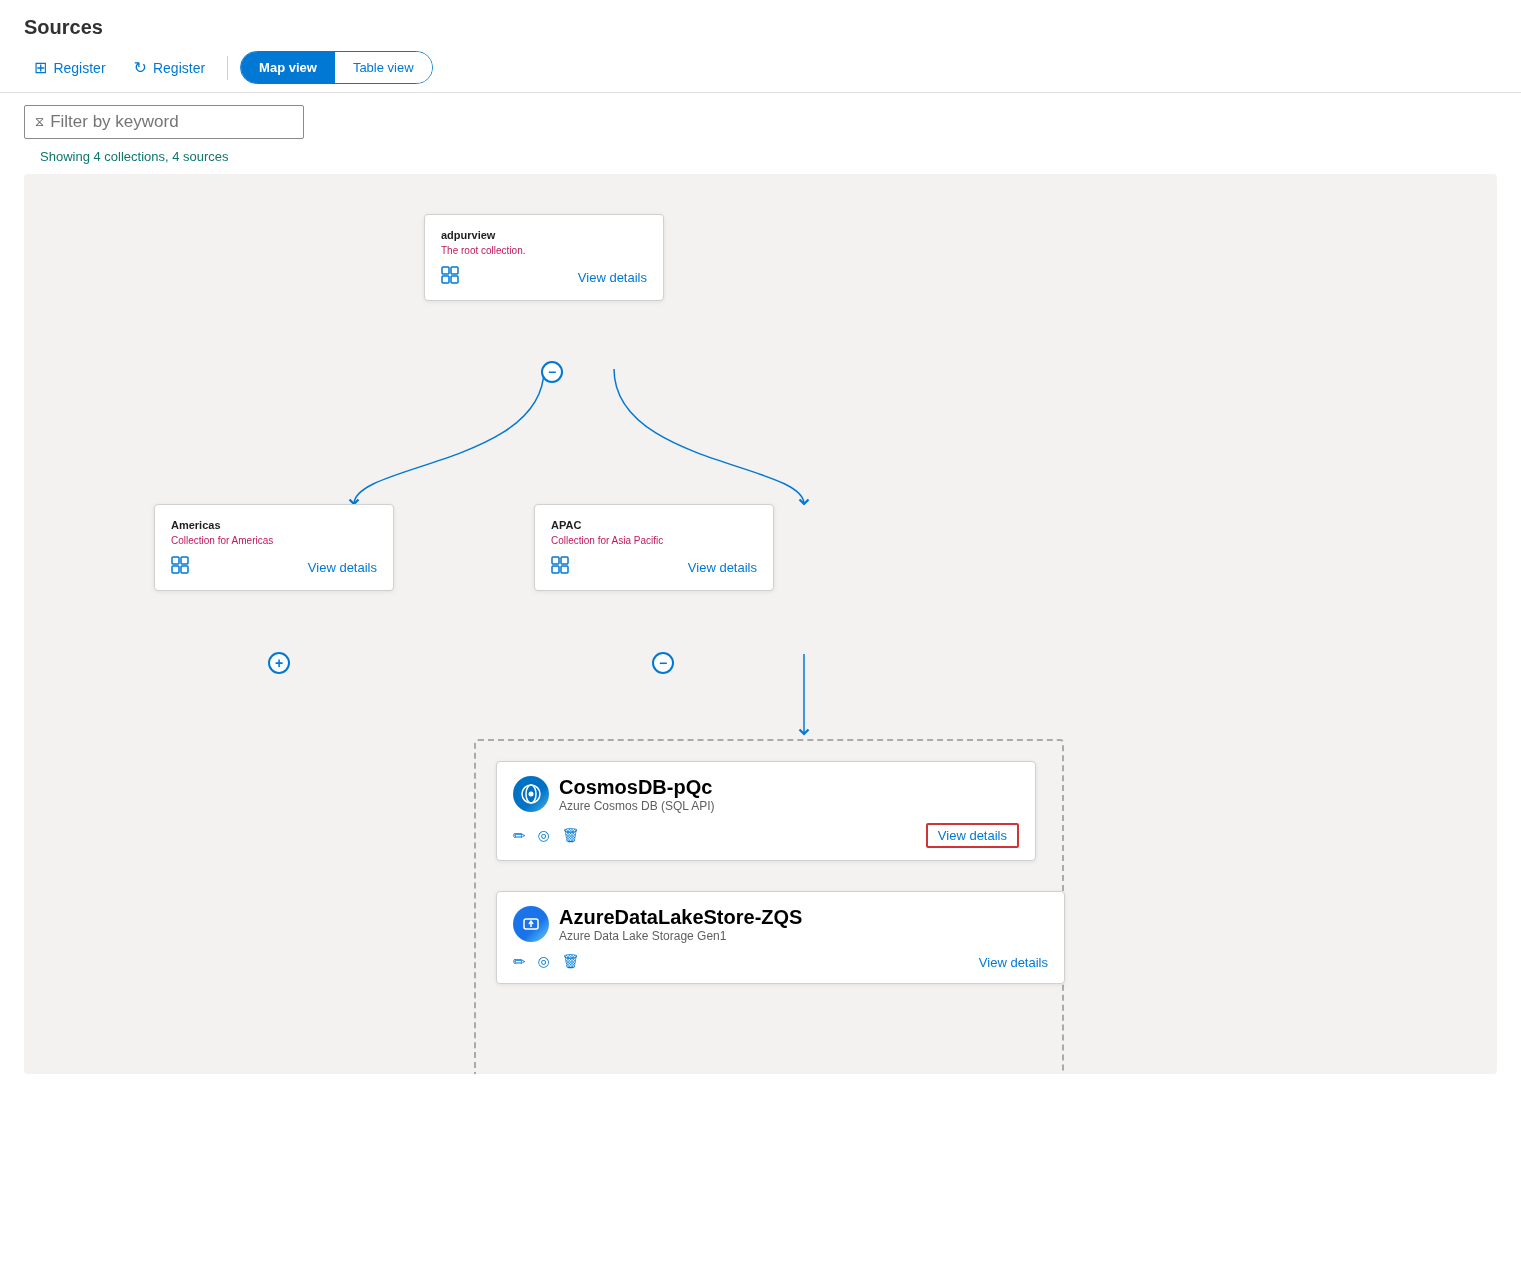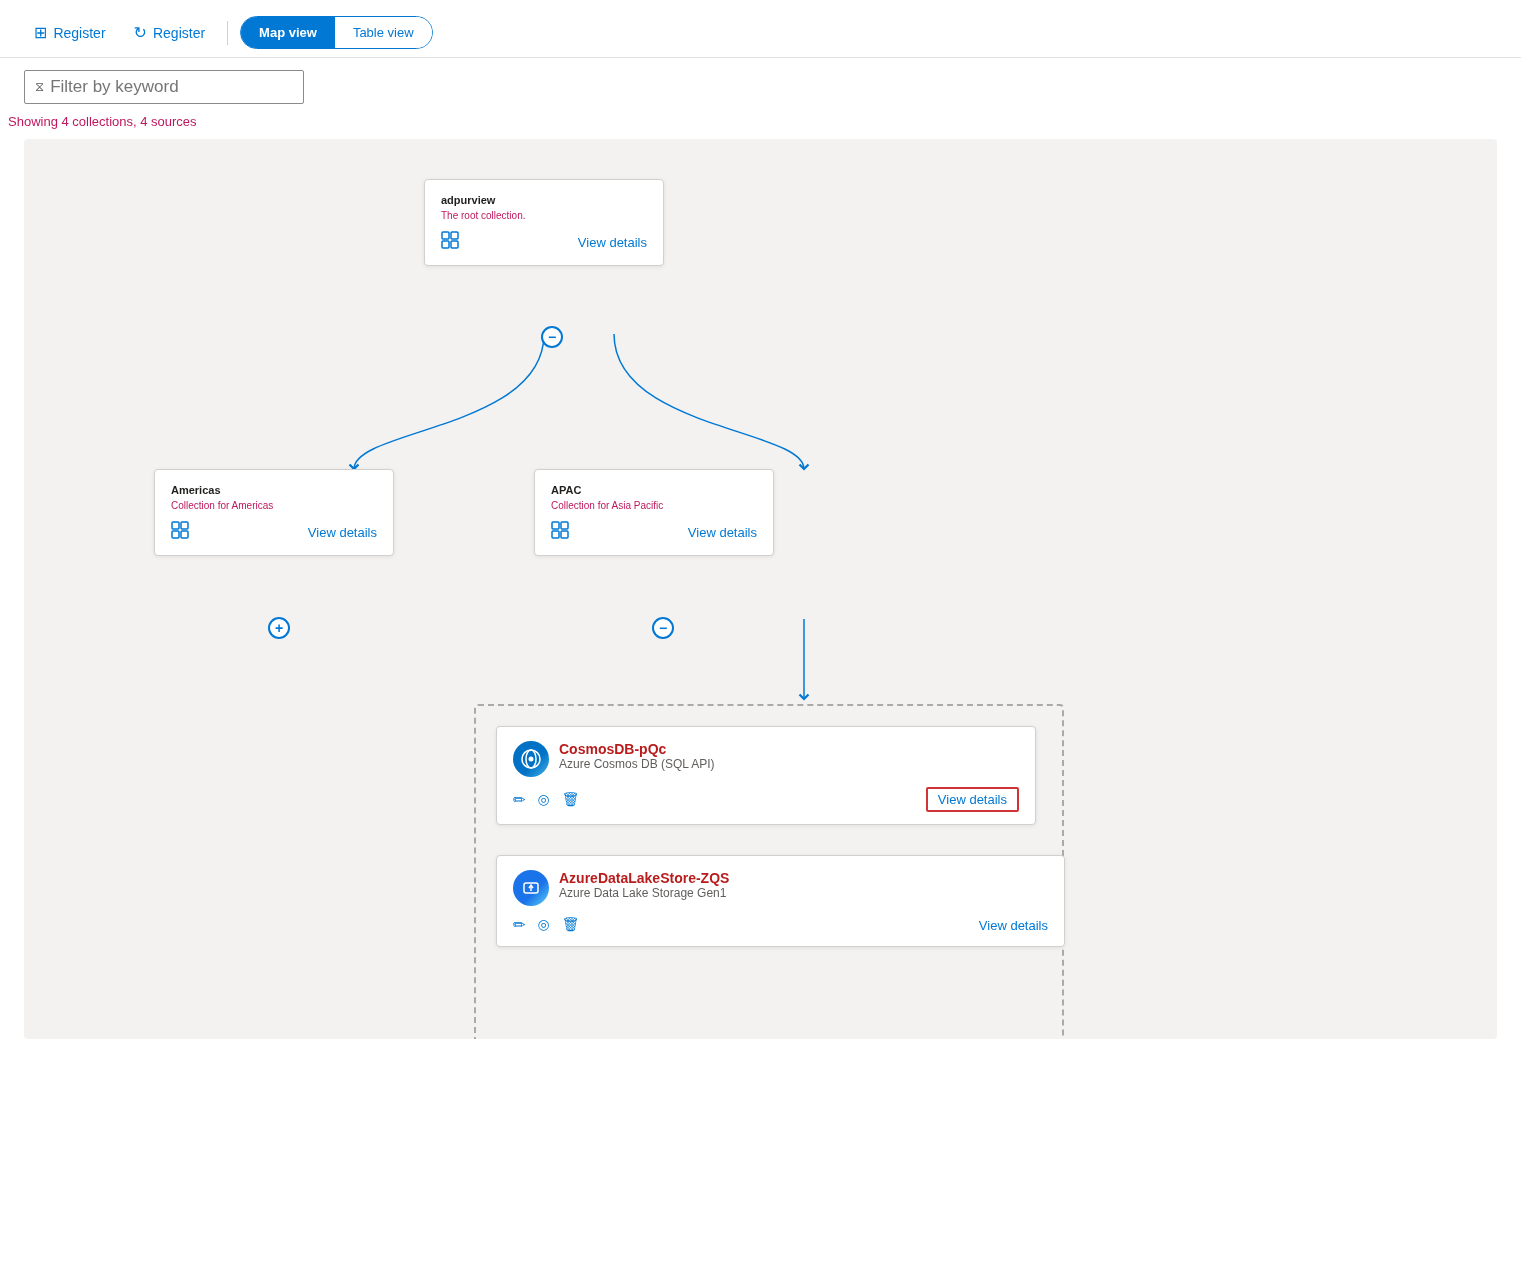--- a/index.html
+++ b/index.html
@@ -14,21 +14,21 @@
 
     .view-toggle { display: flex; border-radius: 20px; overflow: hidden; border: 1.5px solid #0078d4; }
     .view-btn { padding: 8px 18px; font-size: 13px; cursor: pointer; border: none; background: none; }
     .view-btn.active { background: #0078d4; color: #fff; font-weight: 600; }
     .view-btn.inactive { background: #fff; color: #0078d4; }
 
     .filter-area { padding: 12px 24px 6px; }
     .filter-input { display: flex; align-items: center; border: 1px solid #8a8a8a; border-radius: 2px; padding: 6px 10px; width: 280px; gap: 6px; background: #fff; }
     .filter-input input { border: none; outline: none; font-size: 17px; color: #a16207; width: 220px; background: transparent; }
 
-    .showing-label { padding: 4px 8px 10px; font-size: 13px; color: #be185d; }
+    .showing-label { padding: 4px 40px 10px; font-size: 13px; color: #0f766e; }
 
     .map-area { margin: 0 24px 24px; background: #f3f2f1; border-radius: 4px; min-height: 900px; position: relative; overflow: hidden; }
 
     
     .card {
       position: absolute;
       background: #fff;
       border: 1px solid #d0d0d0;
       border-radius: 4px;
       padding: 14px 16px 12px;
@@ -40,21 +40,21 @@
     .card-footer { display: flex; align-items: center; justify-content: space-between; }
     .card-icon { color: #0078d4; font-size: 16px; }
     .card-link { color: #0078d4; font-size: 13px; font-weight: 500; cursor: pointer; text-decoration: none; }
 
     
     .source-card { min-width: 300px; }
     .source-header { display: flex; align-items: flex-start; gap: 10px; margin-bottom: 10px; }
     .source-icon-circle { width: 36px; height: 36px; border-radius: 50%; background: #0078d4; display: flex; align-items: center; justify-content: center; flex-shrink: 0; }
     .source-icon-circle.cosmos { background: linear-gradient(135deg, #0072c6 60%, #43b4e9 100%); }
     .source-icon-circle.adls { background: linear-gradient(135deg, #1a73e8 60%, #60d1fa 100%); }
-    .source-title { font-size: 14px; font-weight: 700; color: #b91c1c; }
+    .source-title { font-size: 20px; font-weight: 700; color: #000000; }
     .source-subtitle { font-size: 12px; color: #605e5c; }
     .source-footer { display: flex; align-items: center; justify-content: space-between; }
     .source-actions { display: flex; gap: 12px; }
     .action-icon { color: #0078d4; font-size: 15px; cursor: pointer; }
 
     
     .dashed-container {
       position: absolute;
       border: 2px dashed #aaa;
       border-radius: 4px;
@@ -94,20 +94,21 @@
       font-size: 14px;
       font-weight: 700;
       cursor: pointer;
       z-index: 10;
     }
   </style>
 </head>
 <body>
 
 <div class="page-header">
+  <div class="page-title">Sources</div>
   <div class="toolbar">
     <button class="toolbar-btn">
       <span style="font-size:16px;">⊞</span>
       <span>Register</span>
     </button>
     <button class="toolbar-btn">
       <span style="font-size:16px;">↻</span>
       <span>Register</span>
     </button>
     <div class="toolbar-divider"></div>

